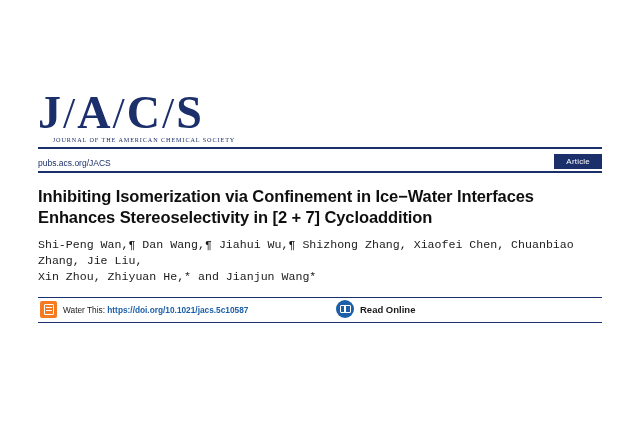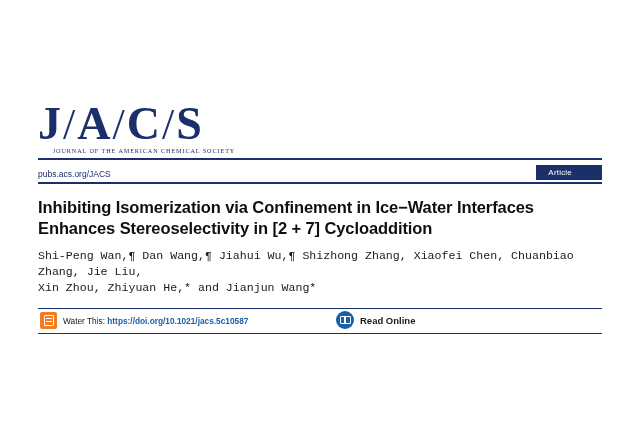--- a/index.html
+++ b/index.html
@@ -27,21 +27,21 @@
     width: 640px;
     height: 44px;
     background: #ffffff;
   }
   .band-top { top: 0; }
   .band-bottom { top: 383px; }
 
   .content {
     position: absolute;
     left: 38px;
-    top: 99px;
+    top: 88px;
     width: 564px;
   }
 
   
   .masthead {
     position: relative;
     height: 62px;
   }
   .jacs-logo {
     position: absolute;
@@ -98,21 +98,21 @@
     font-size: 8.5px;
     color: #1b2f6b;
   }
   .article-tag {
     position: absolute;
     right: 0;
     top: 0;
     background: #1b2f6b;
     color: #ffffff;
     font-size: 8px;
-    padding: 3px 30px 3px 12px;
+    padding: 3px 12px 3px 12px;
     letter-spacing: 0.2px;
   }
   .meta-rule {
     position: absolute;
     left: 0;
     top: 17px;
     width: 564px;
     height: 1.5px;
     background: #1b2f6b;
   }

